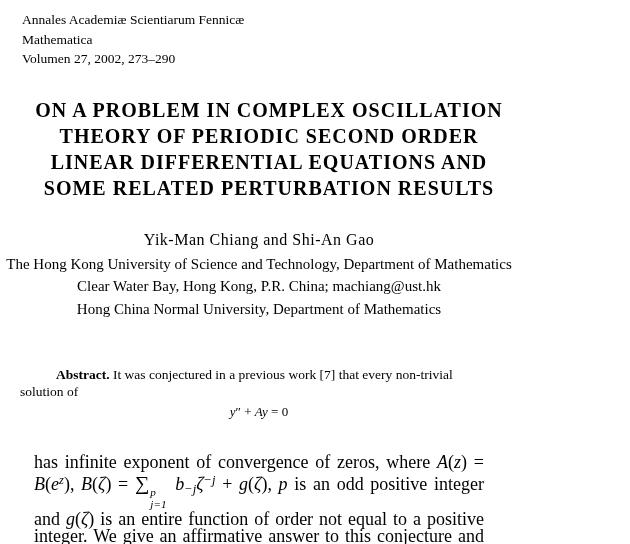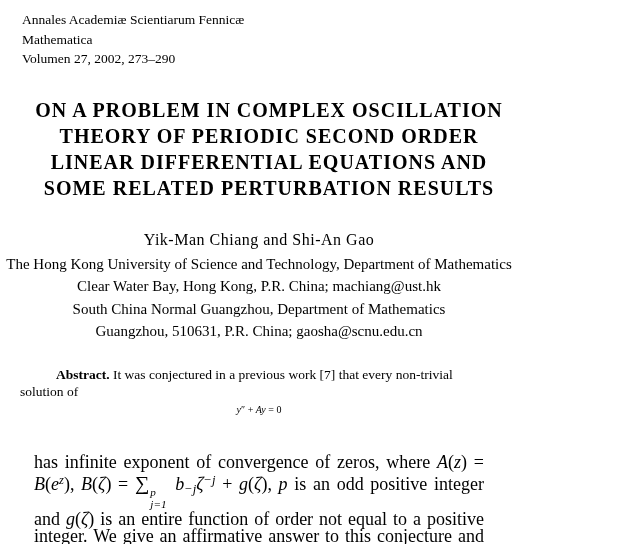--- a/index.html
+++ b/index.html
@@ -29,21 +29,21 @@
     text-align:center;font-size:15px;line-height:21.5px;
   }
   .affil-1{top:254px;}
   .affil-2{top:299px;}
   .abstract-line{
     position:absolute;left:20px;right:20px;top:366px;margin:0;
     font-size:13.5px;text-indent:36px;line-height:17px;
   }
   .equation{
     position:absolute;left:0;right:0;top:404px;
-    text-align:center;font-size:10px;
+    text-align:center;font-size:13px;
   }
   .abstract-cont{
     position:absolute;left:18px;right:18px;top:438px;margin:16px;
     font-size:18px;line-height:17.6px;text-align:justify;
   }
   
   .seg-i{font-style:italic;}
   .seg-b{font-weight:bold;}
   .seg-sup{font-size:0.7em;vertical-align:0.5em;}
   .seg-sub{font-size:0.7em;vertical-align:-0.25em;}
@@ -74,22 +74,21 @@
   </h1>
 
   <div class="authors">Yik-Man Chiang and Shi-An Gao</div>
 
   <div class="affil affil-1">
     <div>The Hong Kong University of Science and Technology, Department of Mathematics</div>
     <div>Clear Water Bay, Hong Kong, P.R. China; machiang@ust.hk</div>
   </div>
 
   <div class="affil affil-2">
-    <div>South China Normal Guangzhou, Department of Mathematics</div>
-    <div>Guangzhou, 510631, P.R. China; gaosha@scnu.edu.cn</div>
+    <div>Hong China Normal University, Department of Mathematics</div>
   </div>
 
   <p class="abstract-line"><span class="seg-b">Abstract.</span><span> It was conjectured in a previous work [7] that every non-trivial solution of</span></p>
 
   <div class="equation"><span class="seg-i">y</span><span>″</span><span> + </span><span class="seg-i">Ay</span><span> = 0</span></div>
 
   <p class="abstract-cont"><span>has infinite exponent of convergence of zeros, where </span><span class="seg-i">A</span><span>(</span><span class="seg-i">z</span><span>) = </span><span class="seg-i">B</span><span>(</span><span class="seg-i">e</span><span class="seg-i seg-sup">z</span><span>), </span><span class="seg-i">B</span><span>(</span><span class="seg-i">ζ</span><span>) = </span><span class="seg-sum">∑</span><span class="seg-stack">
         <span class="stack-top">p</span>
         <span class="stack-bot">j=1</span>
       </span><span class="seg-i"> b</span><span class="seg-i seg-sub">−j</span><span class="seg-i">ζ</span><span class="seg-i seg-sup">−j</span><span> + </span><span class="seg-i">g</span><span>(</span><span class="seg-i">ζ</span><span>), </span><span class="seg-i">p</span><span> is an odd positive integer and </span><span class="seg-i">g</span><span>(</span><span class="seg-i">ζ</span><span>) is an entire function of order not equal to a positive integer. We give an affirmative answer to this conjecture and obtain generalizations of some previous results. In addition, perturbation results for periodic equations are found. Some new properties of periodic equations have been found in order to solve the above problems.</span></p>

